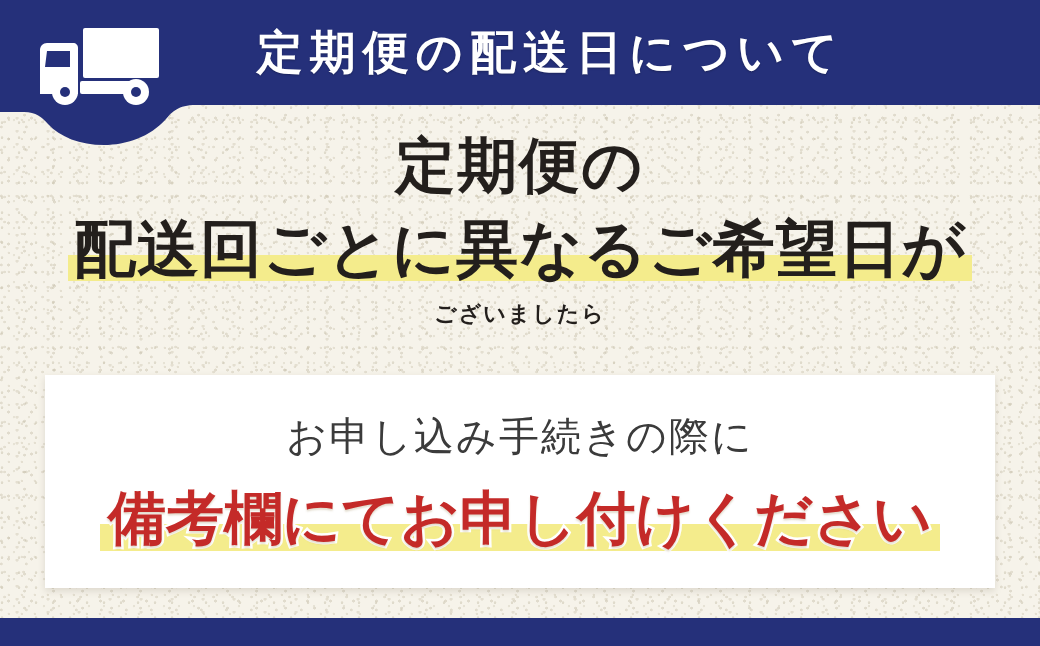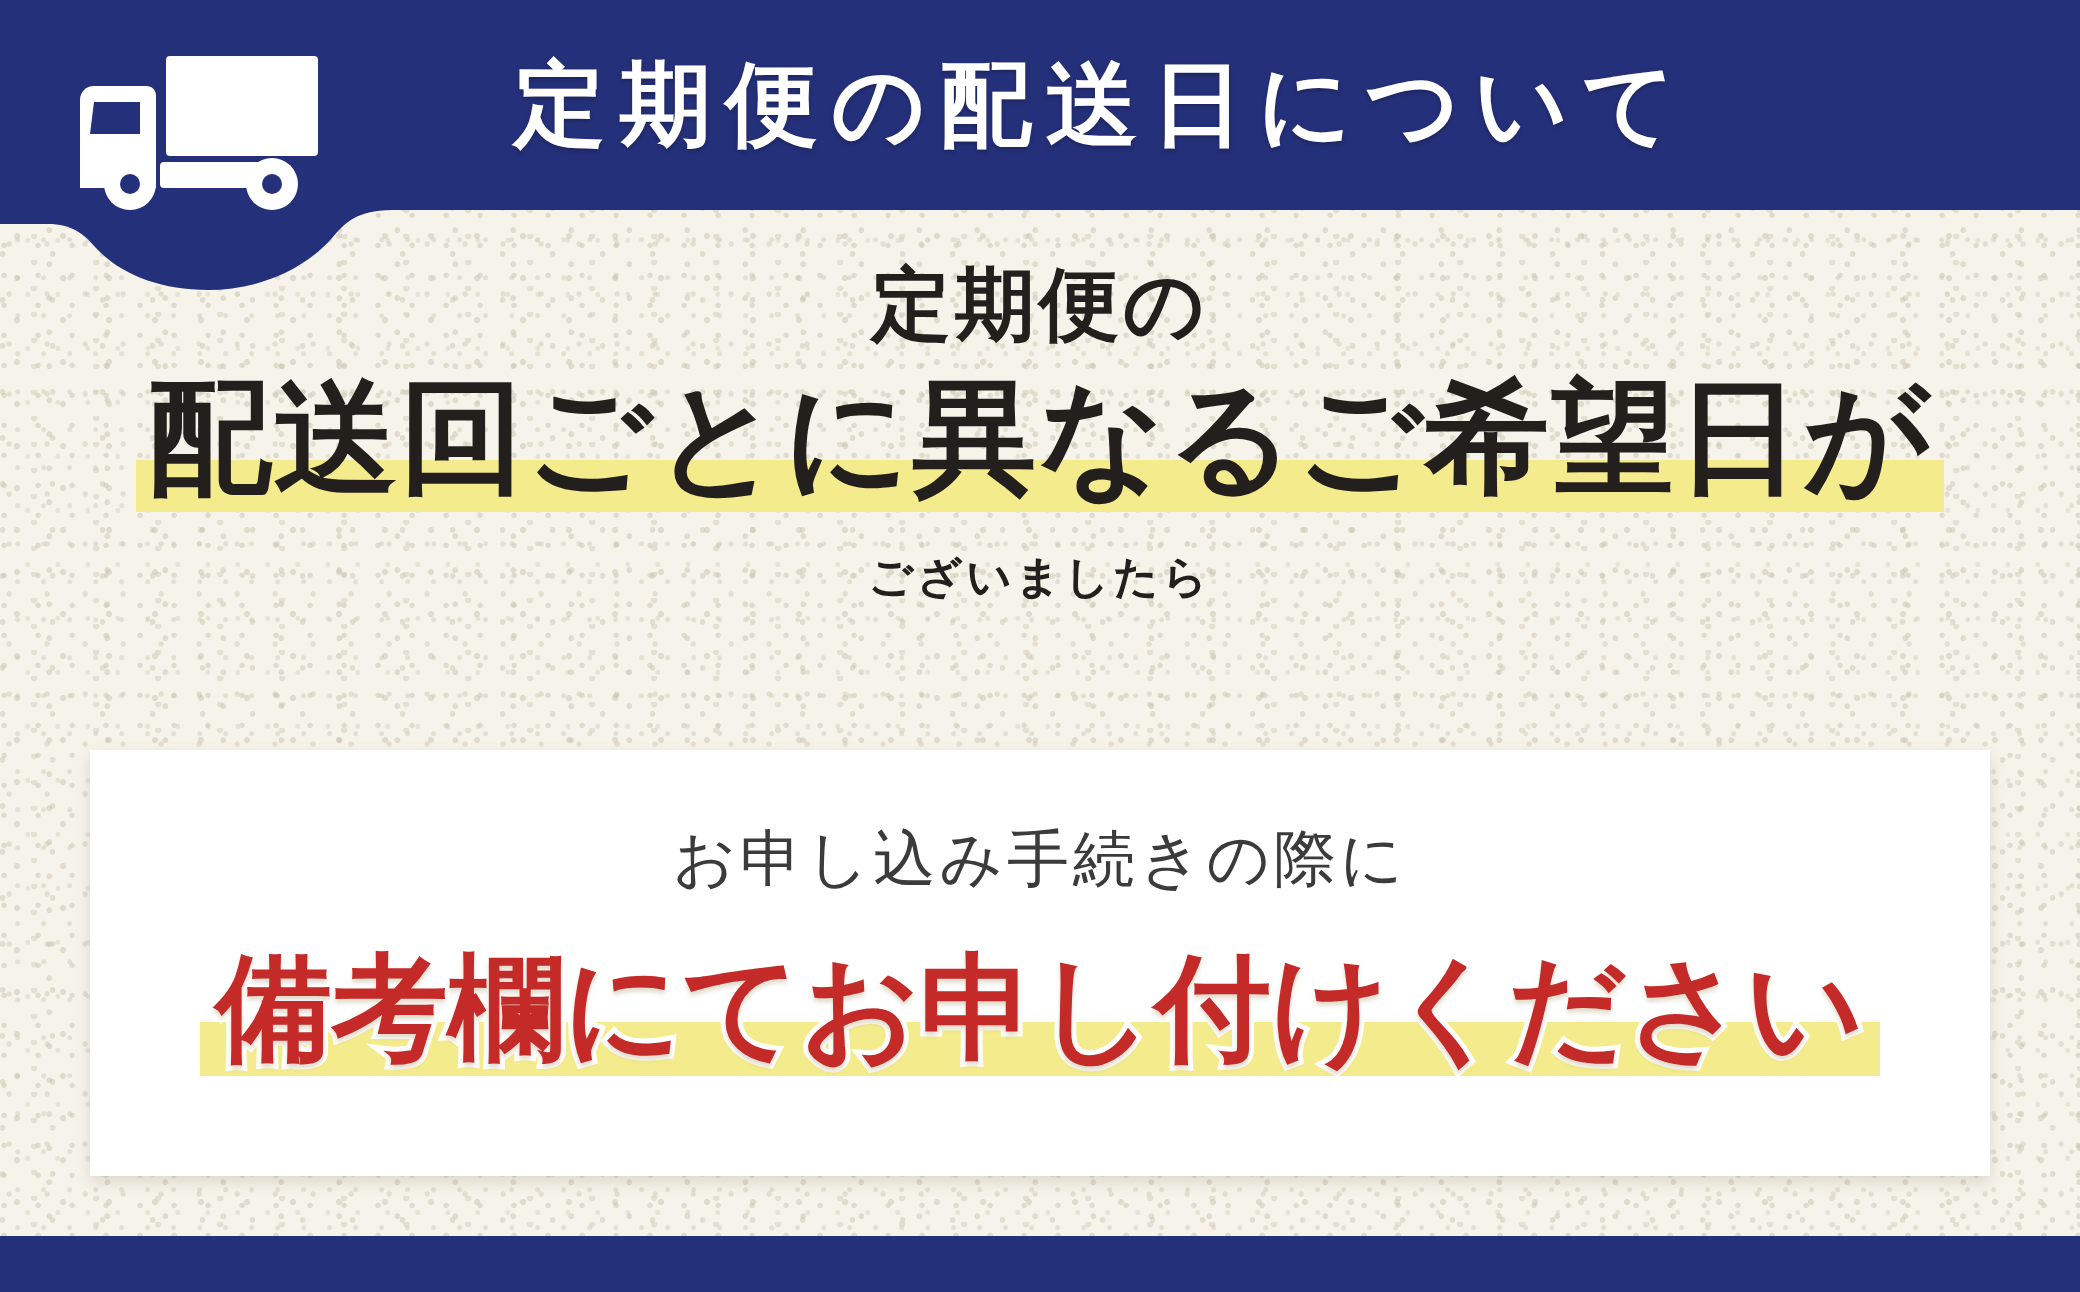--- a/index.html
+++ b/index.html
@@ -82,30 +82,30 @@
   .body-block {
     position: absolute;
     left: 0;
     top: 128px;
     width: 1040px;
     text-align: center;
   }
   .line-sub1 {
     font-family: "DejaVu Sans", "Liberation Sans", sans-serif;
     font-weight: 700;
-    font-size: 40px;
+    font-size: 60px;
     color: #231f1c;
     letter-spacing: 2px;
     line-height: 1.25;
   }
   .line-main {
     position: relative;
     display: inline-block;
     margin-top: 8px;
-    font-family: Liberation Mono, monospace;
+    font-family: Liberation Sans, sans-serif;
     font-weight: 700;
     font-size: 62px;
     color: #231f1c;
     letter-spacing: 1px;
     line-height: 1.22;
     padding: 0 6px;
   }
   .line-main .hl {
     position: absolute;
     left: 0;
@@ -135,21 +135,21 @@
     height: 213px;
     background: #ffffff;
     box-shadow: 0 3px 7px rgba(120,112,92,0.20);
     text-align: center;
     box-sizing: border-box;
   }
   .card-line1 {
     margin-top: 34px;
     font-family: "DejaVu Sans", "Liberation Sans", sans-serif;
     font-weight: 400;
-    font-size: 31px;
+    font-size: 40px;
     color: #3b3b3b;
     letter-spacing: 2px;
   }
   .card-line2-wrap {
     position: relative;
     display: inline-block;
     margin-top: 18px;
     padding: 0 8px;
   }
   .card-line2-hl {

